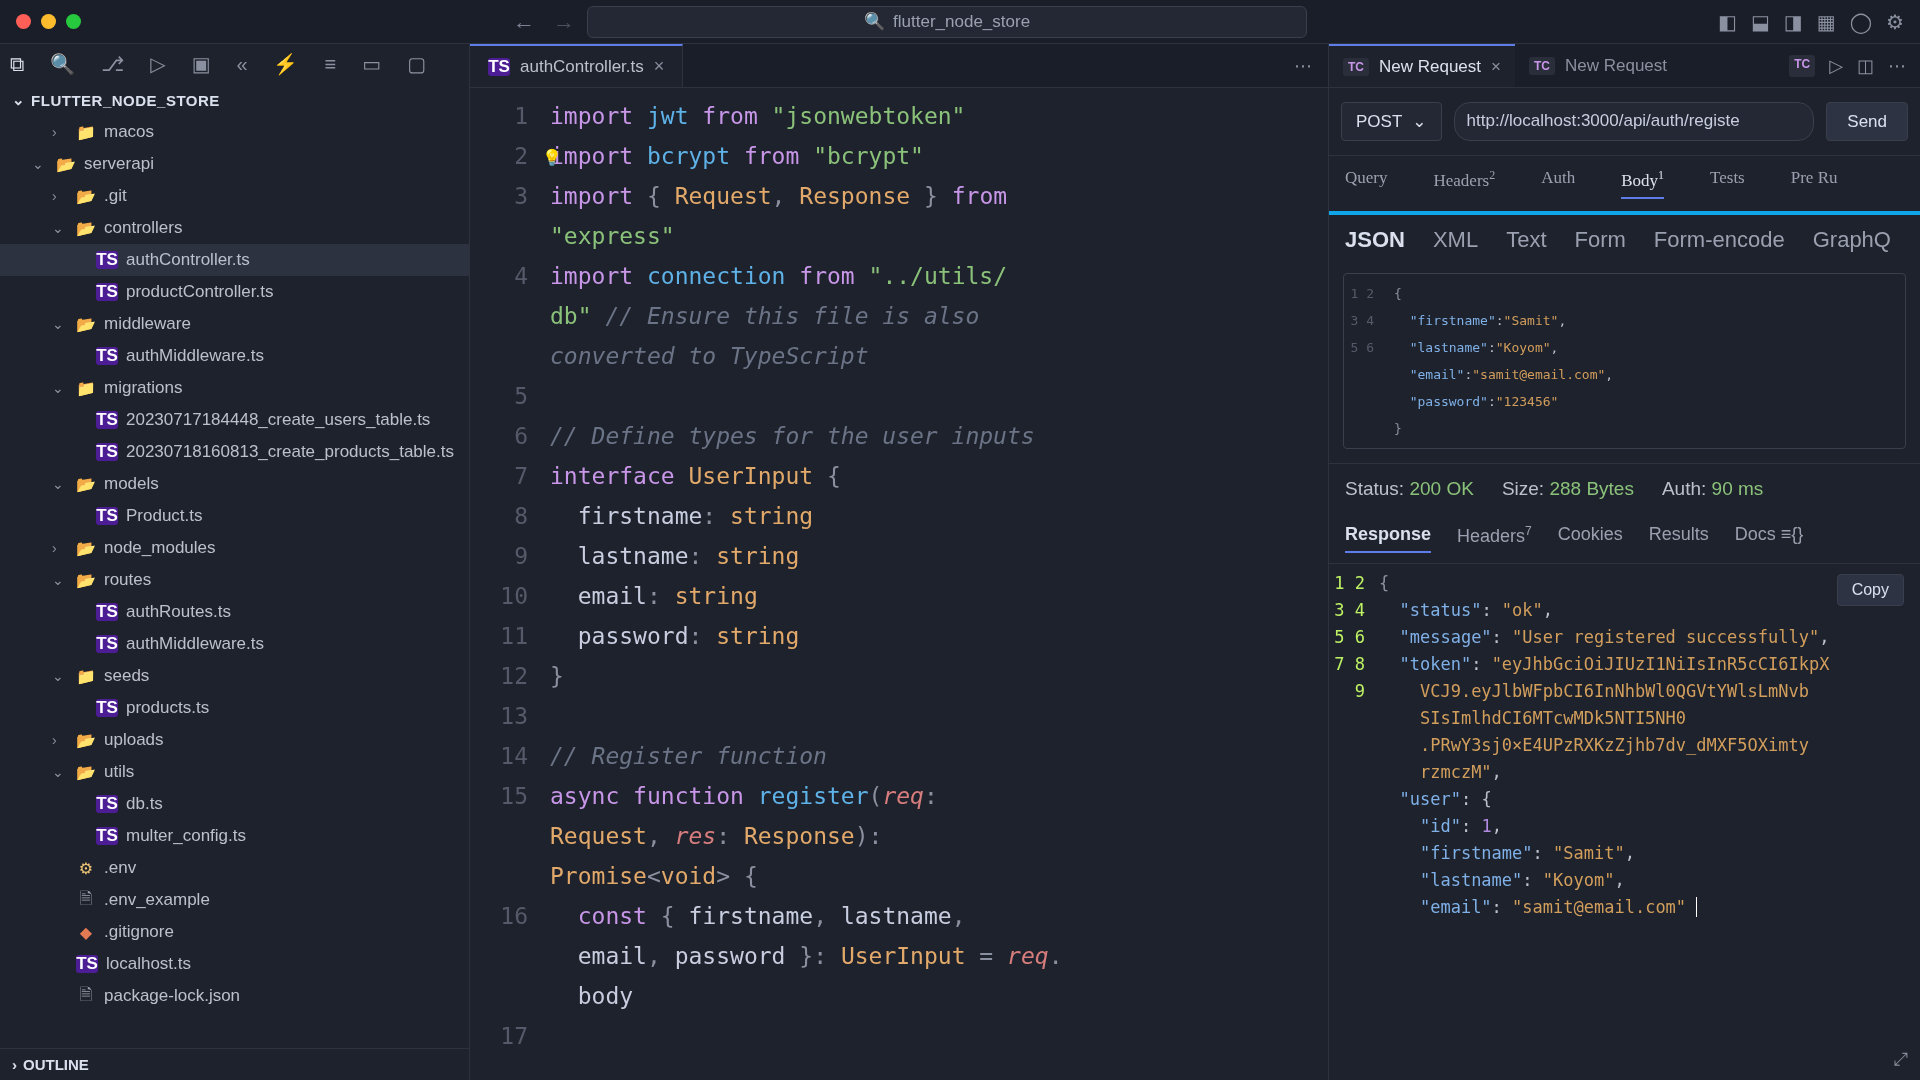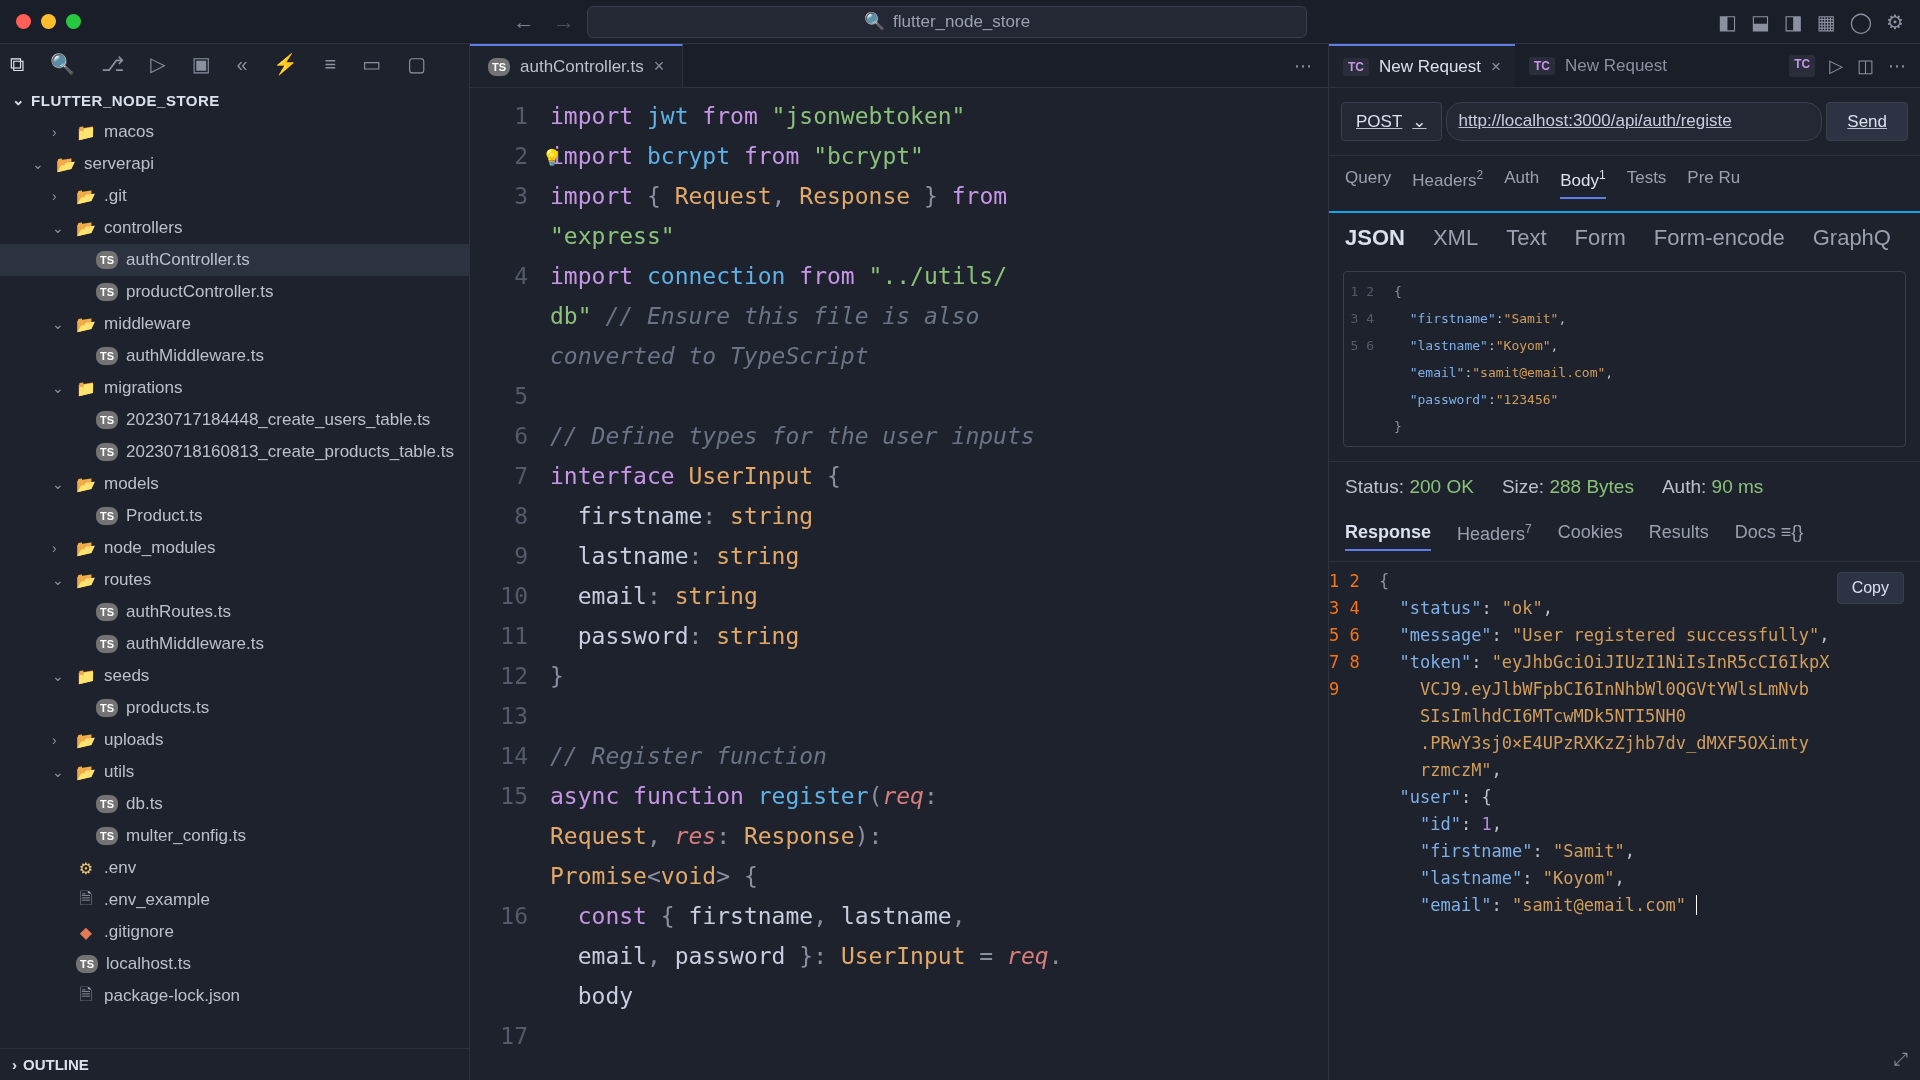--- a/index.html
+++ b/index.html
@@ -84,21 +84,21 @@
 }
 .tree-item.selected { background: #2c3240; }
 .tree-item .chev { width: 16px; display: inline-block; color: #8b90a0; font-size: 14px; }
 .fi { width: 20px; height: 20px; display: inline-flex; align-items: center; justify-content: center; font-size: 16px; }
 .fi.folder { color: #9ba887; }
 .fi.folder-o { color: #d29e5c; }
 .fi.folder-g { color: #d06c7b; }
 .fi.folder-b { color: #8d9bd4; }
 .fi.folder-gr { color: #7bb88f; }
 .fi.folder-red { color: #d86e6e; }
-.fi.ts { background: #737373; color: #fff; font-size: 11px; font-weight: 700; border-radius: 8px; width: 22px; height: 18px; }
+.fi.ts { background: #4c1d95; color: #fff; font-size: 17px; font-weight: 700; border-radius: 3px; width: 22px; height: 18px; }
 .fi.env { color: #f0c674; }
 .fi.doc { color: #9ba0b0; }
 .fi.git { color: #e27a54; }
 .editor-area { flex: 1; display: flex; flex-direction: column; }
 .tabs-row {
   height: 44px;
   display: flex;
   align-items: center;
   background: #1a1e28;
   border-bottom: 1px solid #2d323e;
@@ -150,24 +150,23 @@
   gap: 10px;
   padding: 0 14px;
 }
 .tc-tab.active { border-top: 2px solid #5f7de8; background: #1e222c; }
 .tc-badge { font-size: 12px; font-weight: 700; color: #c896e8; background: #2a2e3a; padding: 2px 5px; border-radius: 3px; }
 .tc-label { color: #dbe0ee; }
 .tc-tab.inactive .tc-label { color: #8b90a0; }
 .tc-right { margin-left: auto; display: flex; gap: 14px; padding-right: 14px; color: #8b90a0; font-size: 18px; }
 .req-row {
   display: flex;
-  gap: 4px;
+  gap: 12px;
   padding: 14px 12px;
   border-bottom: 1px solid #2d323e;
-  text-decoration: underline;
 }
 .method {
   display: flex; align-items: center; gap: 10px;
   background: #242834; border: 1px solid #3a3f4d;
   border-radius: 4px; padding: 8px 14px;
   color: #dbe0ee; font-size: 17px;
 }
 .url-input {
   flex: 1;
   background: #242834; border: 1px solid #3a3f4d;
@@ -178,25 +177,26 @@
 .send-btn {
   background: #2e3344;
   color: #dbe0ee;
   border: 1px solid #3a3f4d;
   border-radius: 4px;
   padding: 8px 20px;
   font-size: 17px;
 }
 .req-tabs {
   display: flex;
-  gap: 21px;
+  gap: 46px;
   padding: 12px 16px;
-  border-bottom: 2px solid #0ea5e9;
+  border-bottom: 4px solid #0ea5e9;
   color: #9ba0b0;
   font-size: 17px;
+  font-family: Liberation Serif, serif;
 }
 .req-tabs .rt.active { color: #dbe0ee; border-bottom: 2px solid #5f7de8; padding-bottom: 6px; }
 .sup { font-size: 12px; vertical-align: super; }
 .body-type-tabs {
   display: flex;
   gap: 28px;
   padding: 12px 16px;
   color: #9ba0b0;
   font-size: 22px;
 }
@@ -243,21 +243,21 @@
 .resp-tabs .rst.active { color: #dbe0ee; font-weight: 600; border-bottom: 2px solid #5f7de8; padding-bottom: 6px; }
 .resp-box {
   flex: 1;
   font-family: "Menlo", "Consolas", monospace;
   font-size: 17px;
   line-height: 27px;
   display: flex;
   position: relative;
   overflow: hidden;
 }
-.resp-gutter { width: 50px; padding: 6px 14px 6px 0; color: #f97316; }
+.resp-gutter { width: 50px; text-align: right; padding: 6px 14px 6px 0; color: #bef264; }
 .resp-code { flex: 1; padding: 6px 0; white-space: pre-wrap; word-break: break-all; }
 .copy-btn {
   position: absolute; right: 16px; top: 10px;
   background: #2e3344; border: 1px solid #3a3f4d;
   color: #dbe0ee; padding: 6px 14px; border-radius: 4px; font-size: 16px;
 }
 .expand-icon { position: absolute; right: 12px; bottom: 8px; color: #8b90a0; font-size: 18px; }
 .outline-footer {
   height: 32px;
   display: flex;

